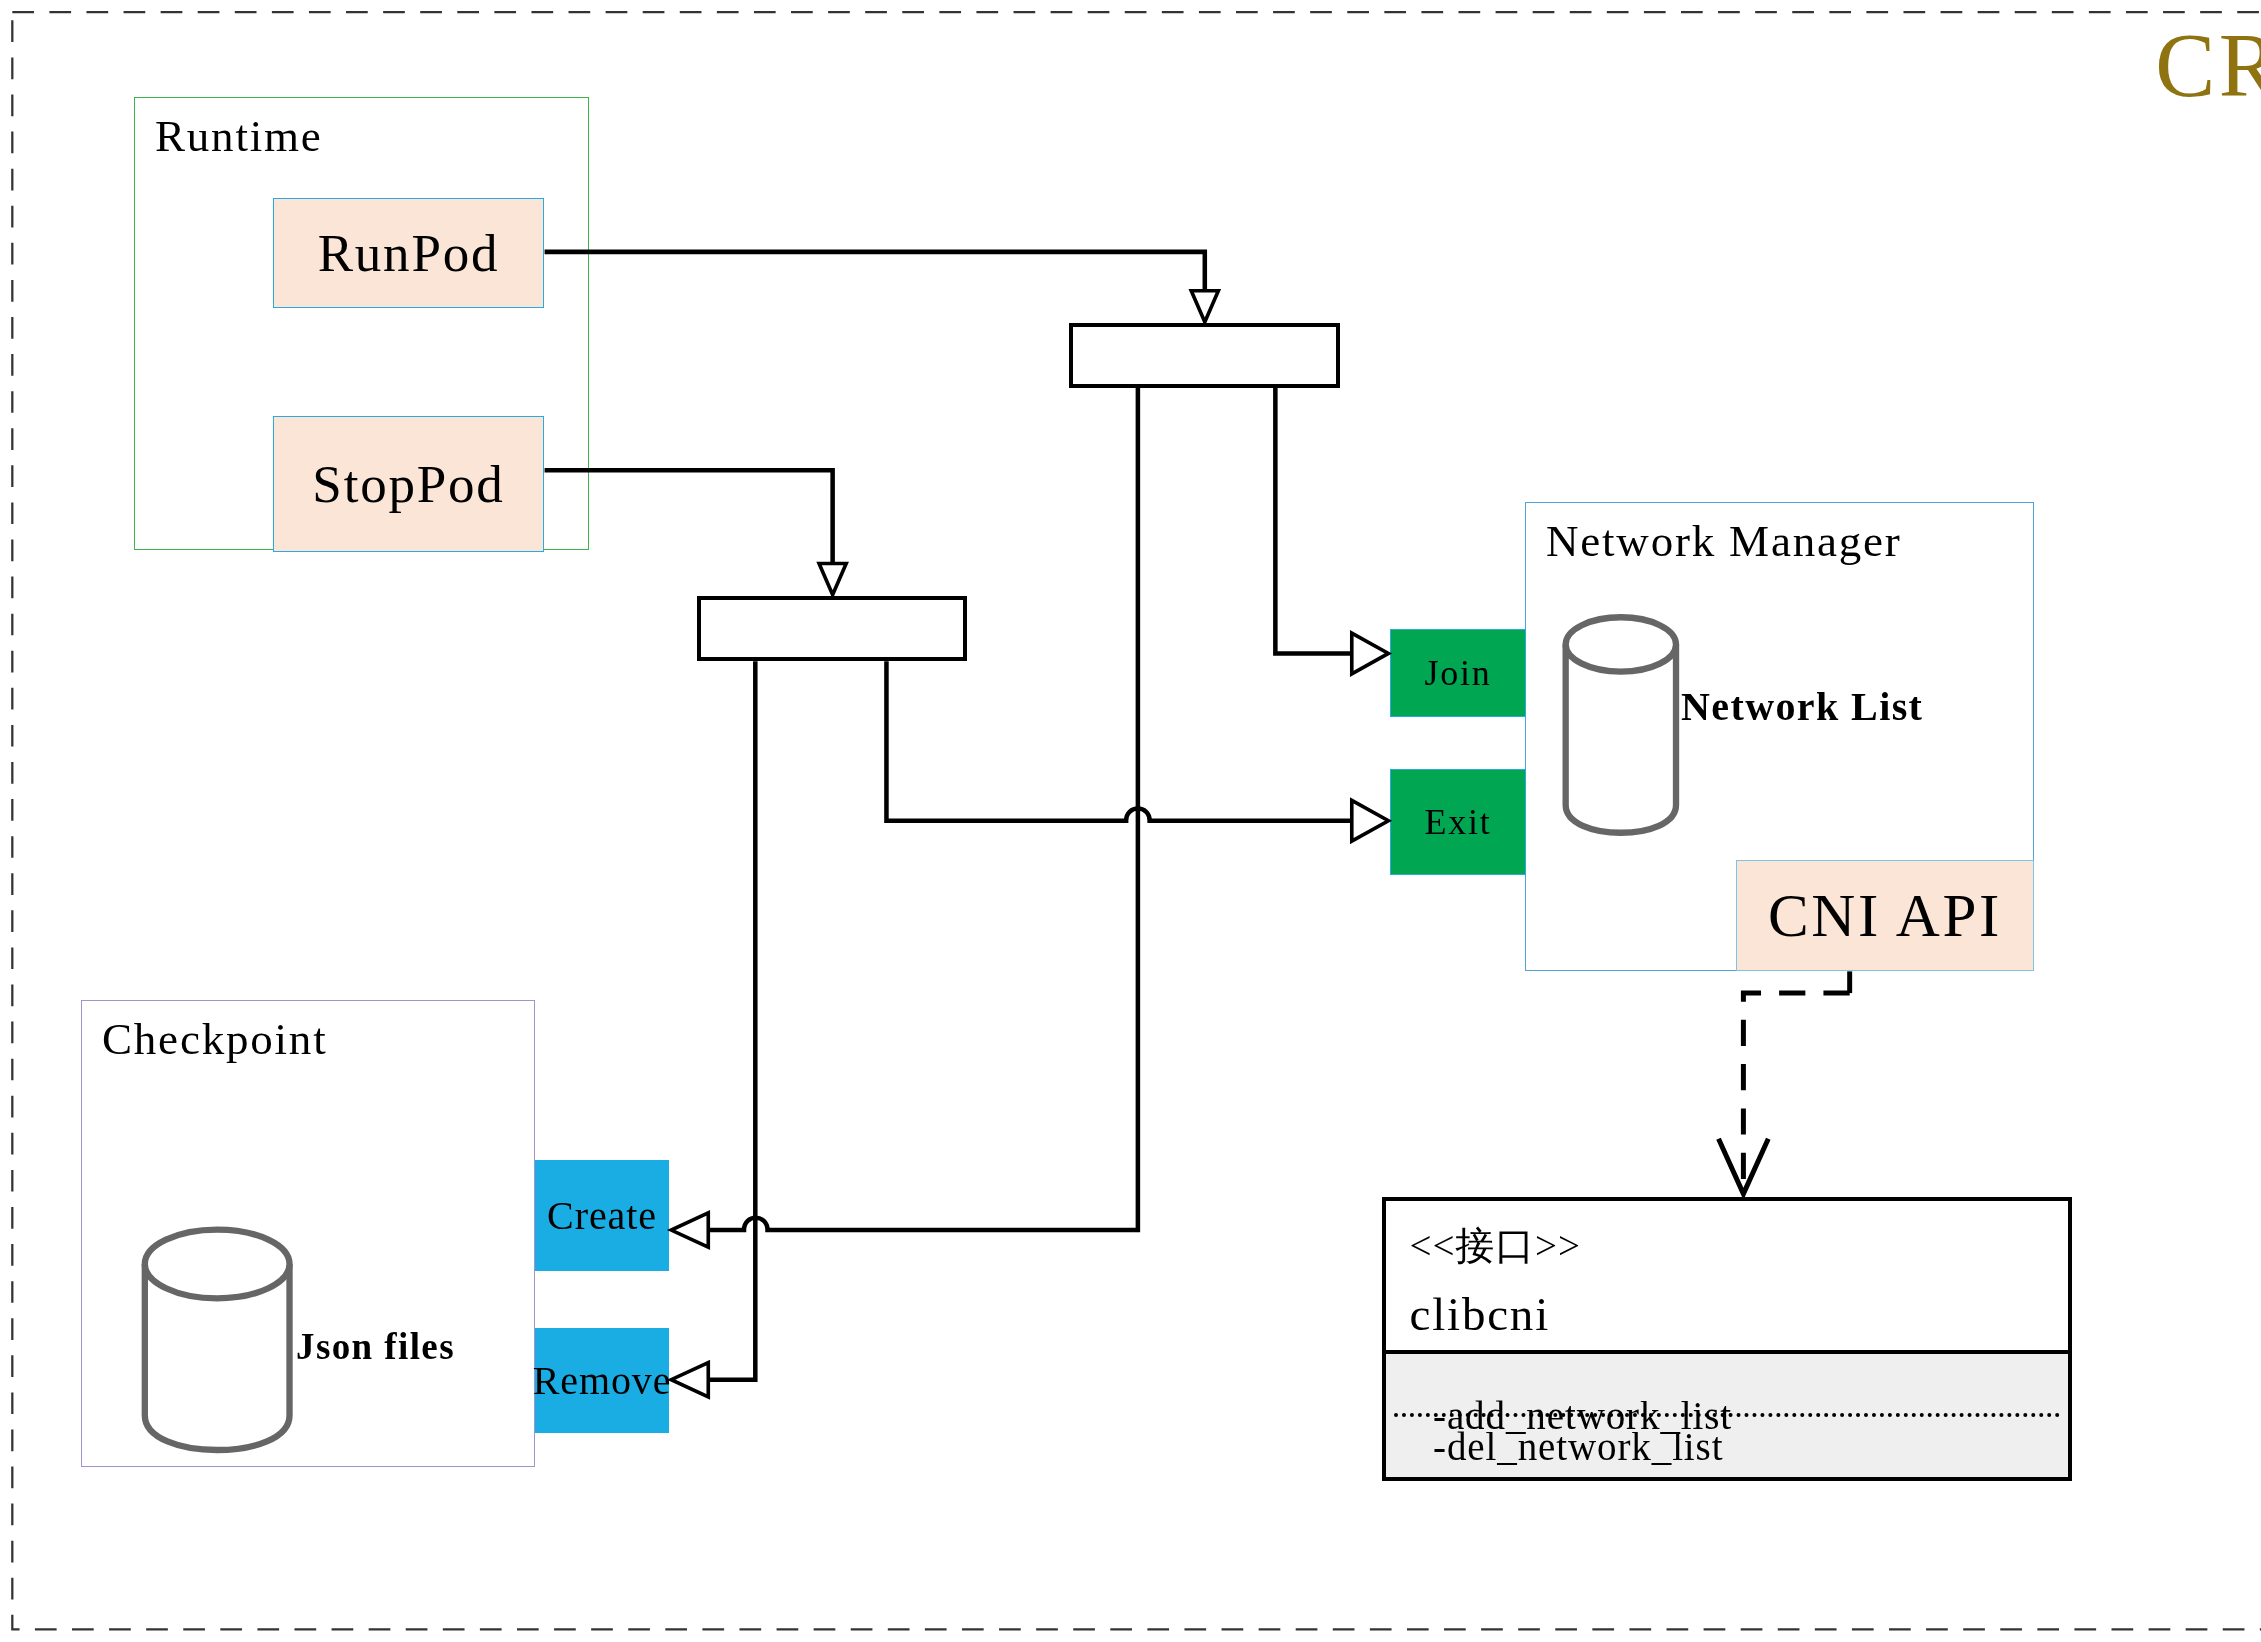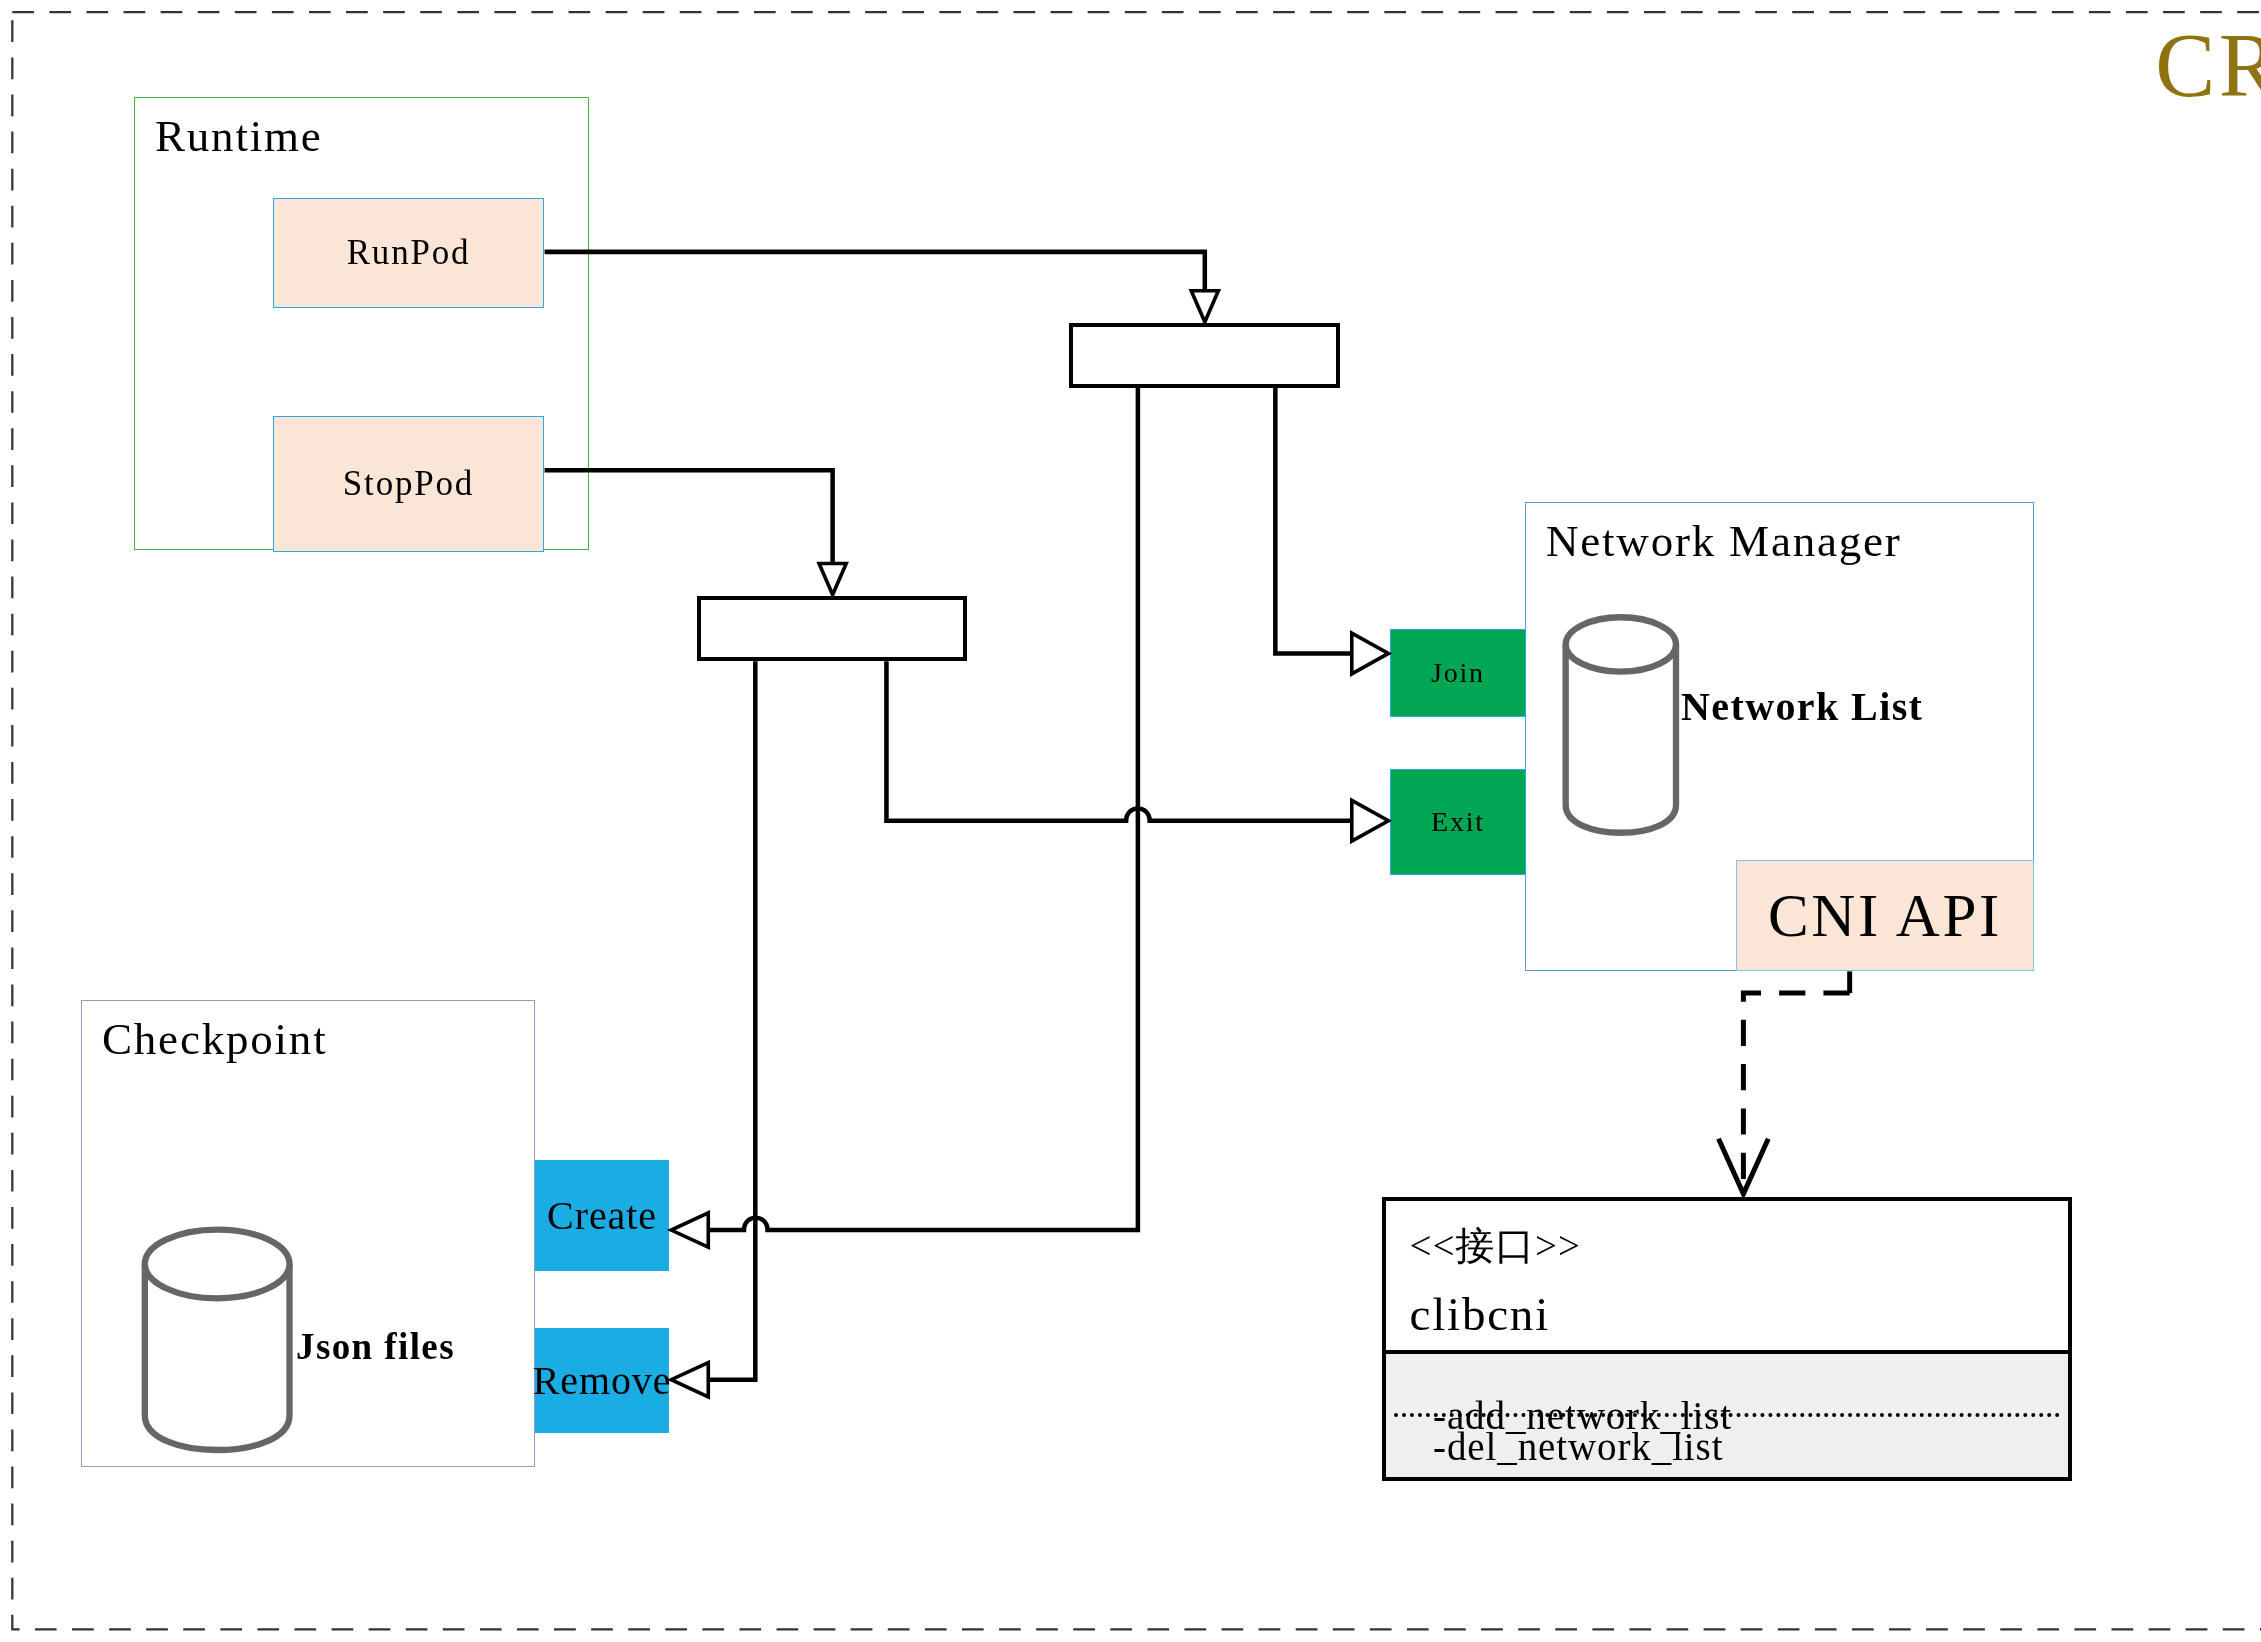--- a/index.html
+++ b/index.html
@@ -38,37 +38,37 @@
   }
   .box-title{
     position:absolute;left:20px;top:11.8px;
     font-size:45px;letter-spacing:1.8px;white-space:nowrap;
   }
   
   .peach{
     background:var(--peach_fill,#fbe5d6);
     border:1.8px solid var(--blue_border,#29abe2);
     display:flex;align-items:center;justify-content:center;
-    font-size:35px;letter-spacing:1.8px;
+    font-size:53px;letter-spacing:1.8px;
   }
   .btn-runpod {left:273px;top:198px;width:271px;height:110px;}
   .btn-stoppod{left:273px;top:416px;width:271px;height:136px;}
   .btn-cni{
     left:1736px;top:860px;width:298px;height:111px;
     background:var(--peach_fill,#fbe5d6);
     border:1.4px solid var(--cni_border,#7fc3e5);
     display:flex;align-items:center;justify-content:center;
     font-size:61px;letter-spacing:2.7px;
   }
   
   .green-box{
     background:var(--green_fill,#00a651);
     border:1.4px solid var(--blue_border,#29abe2);
     display:flex;align-items:center;justify-content:center;
-    font-size:28px;letter-spacing:1.8px;color:#000;
+    font-size:36px;letter-spacing:1.8px;color:#000;
   }
   .btn-join{left:1390px;top:629px;width:136px;height:88px;}
   .btn-exit{left:1390px;top:769px;width:136px;height:106px;}
   .cyan-box{
     background:var(--cyan_fill,#1aade4);
     display:flex;align-items:center;justify-content:center;
     font-size:40px;letter-spacing:0.9px;color:#000;
   }
   .btn-create{left:535px;top:1160px;width:134px;height:111px;}
   .btn-remove{left:535px;top:1328px;width:134px;height:105px;}

